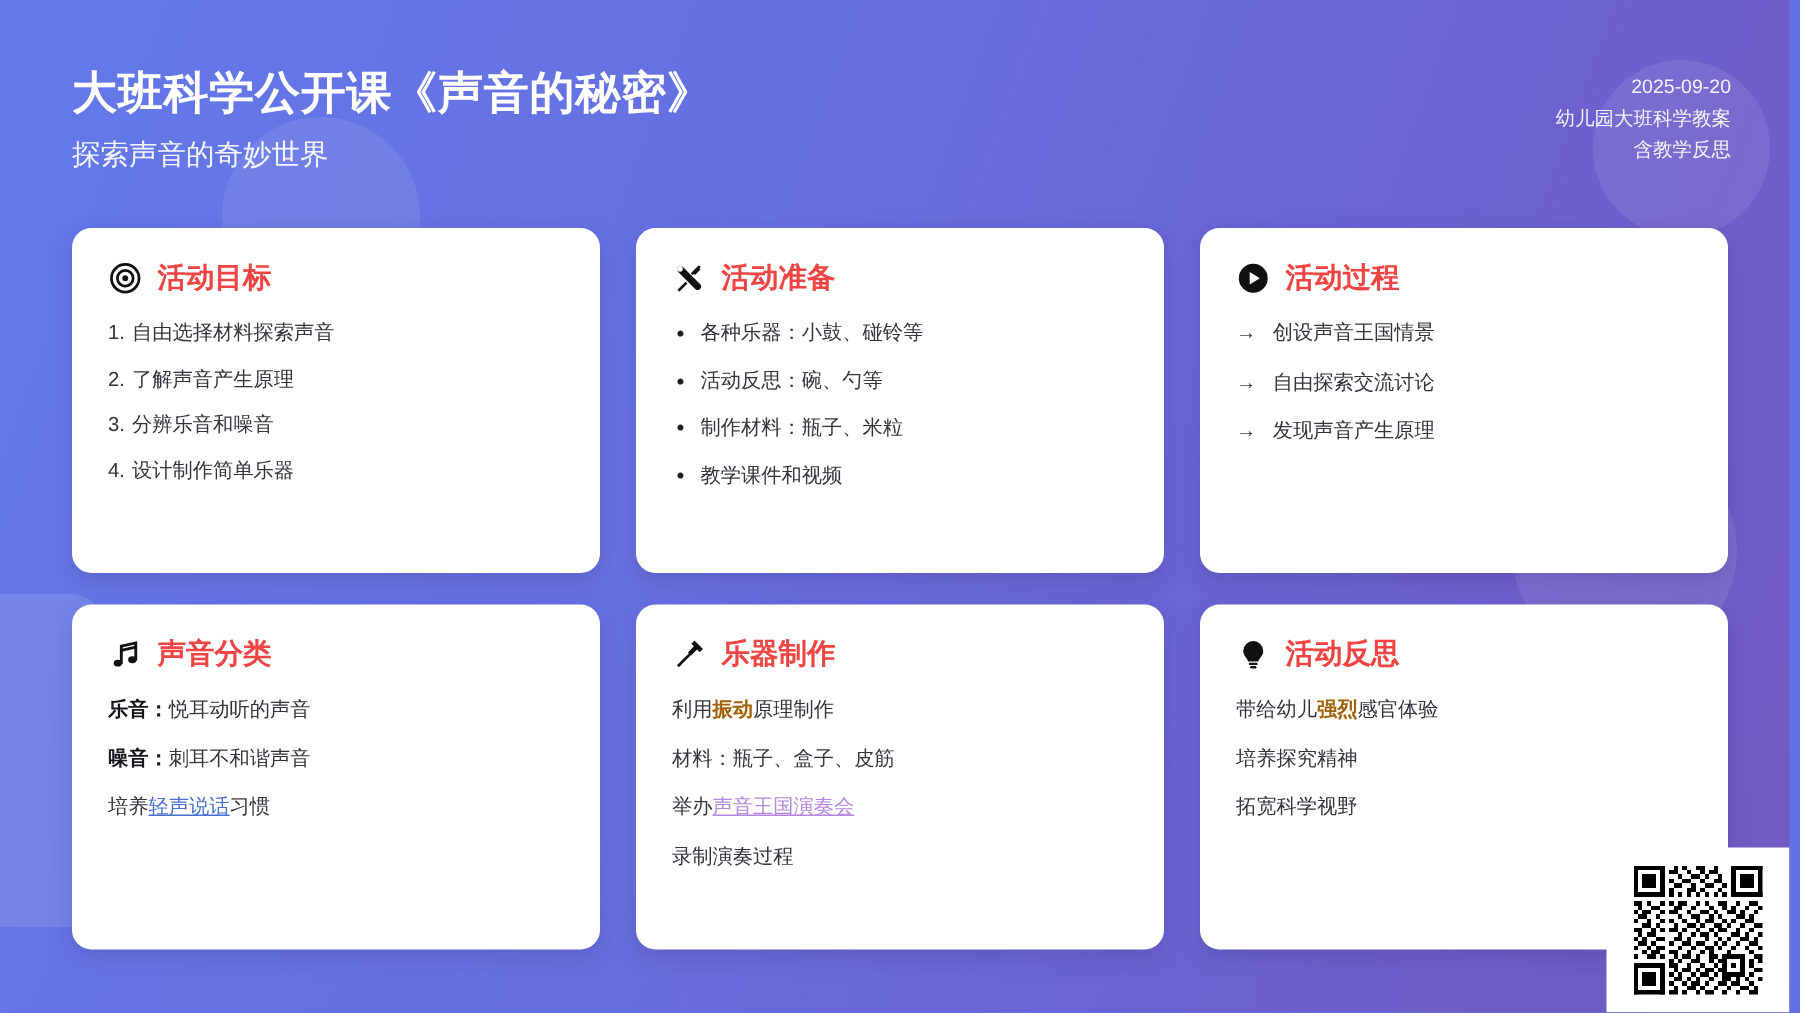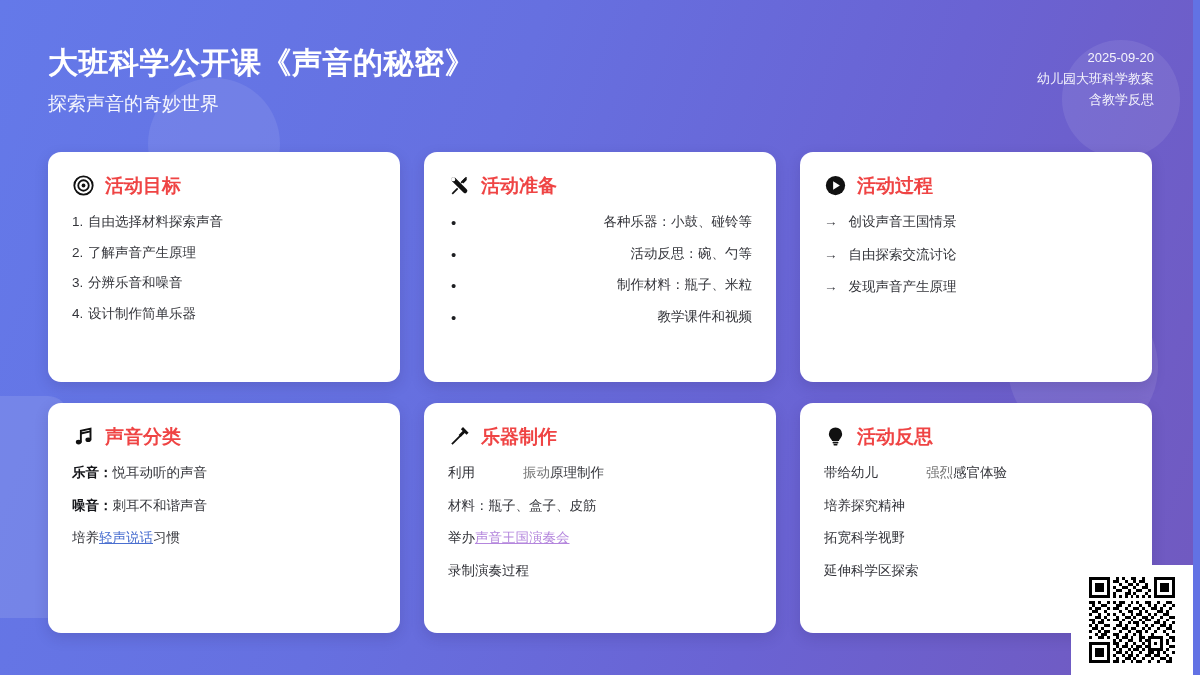--- a/index.html
+++ b/index.html
@@ -148,21 +148,20 @@
     content: counter(li) ".";
     position: absolute;
     left: -16px;
     color: #33343a;
   }
 
   
   ul.card-list {
     list-style: none;
     padding-left: 19px;
-    text-align: right;
   }
   ul.card-list li {
     font-size: 13.5px;
     color: #33343a;
     line-height: 1.45;
     margin-bottom: 12px;
     position: relative;
   }
   ul.card-list li::before {
     content: "\2022";
@@ -194,21 +193,21 @@
   
   .text-lines p {
     font-size: 13.5px;
     color: #33343a;
     line-height: 1.45;
     margin-bottom: 13px;
   }
   .text-lines p:last-child { margin-bottom: 0; }
 
   .lbl-bold { font-weight: bold; color: #15161a; }
-  .semi { font-weight: normal; color: #737373; padding-left: 48px; }
+  .semi { font-weight: bold; color: #a16207; }
 
   a.link-blue {
     color: #4a6fd0;
     text-decoration: underline;
   }
   a.link-violet {
     color: #b486dd;
     text-decoration: underline;
   }
 
@@ -375,21 +374,20 @@
           </svg>
         </span>
         <span class="card-title">活动反思</span>
       </div>
       <div class="text-lines">
         <p>
           <span>带给幼儿</span><span class="semi">强烈</span><span>感官体验</span>
         </p>
         <p>培养探究精神</p>
         <p>拓宽科学视野</p>
-        <p>延伸科学区探索</p>
       </div>
     </div>
 
   </div>
 
   <div class="qr-wrap">
     <svg class="qr-code" viewBox="0 0 29 29" shape-rendering="crispEdges">
       <rect width="29" height="29" fill="#fff"></rect>
       <g fill="#000">
 

